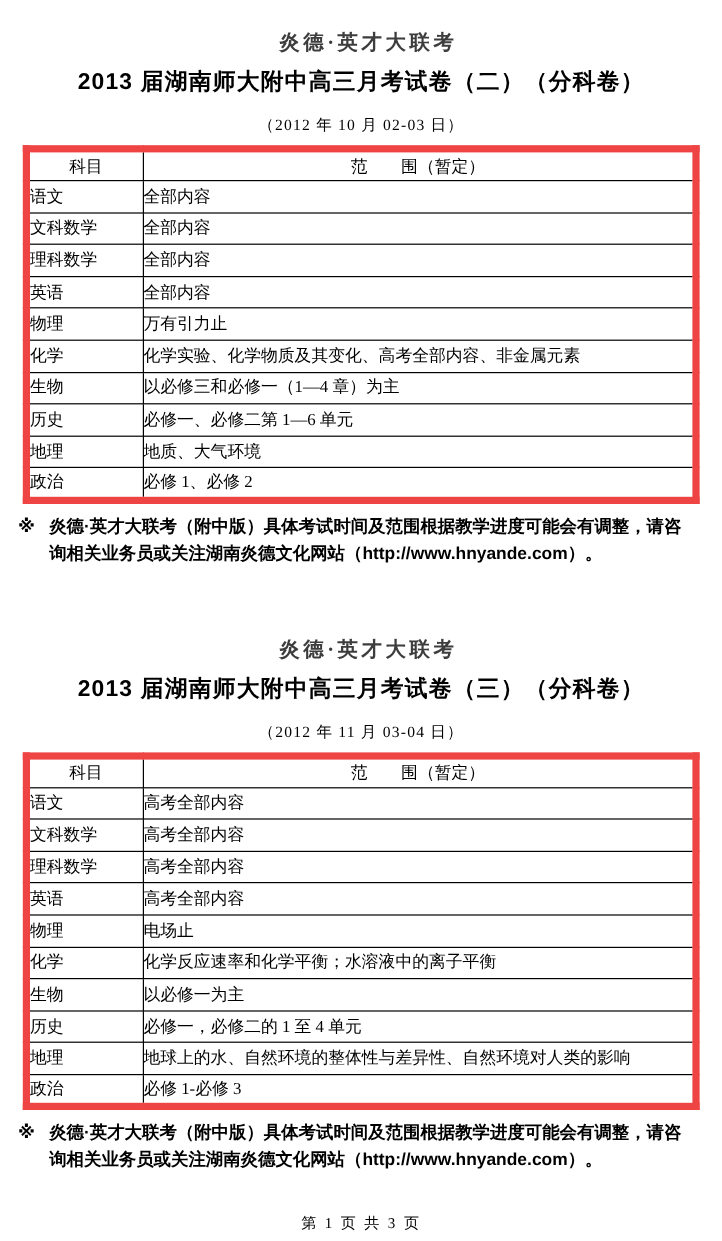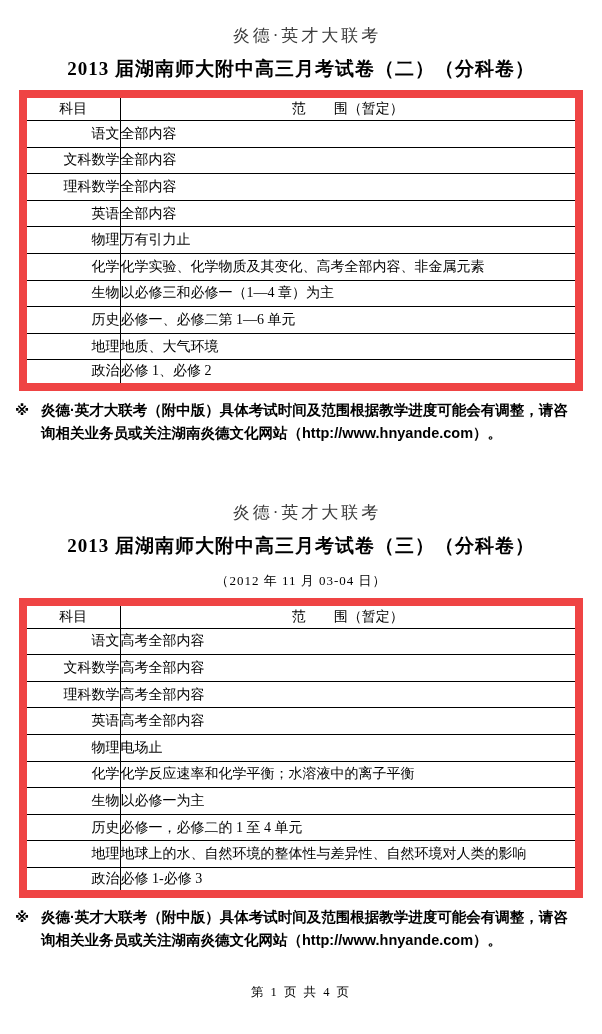--- a/index.html
+++ b/index.html
@@ -11,58 +11,58 @@
     overflow:hidden;
   }
   .page { padding-top:26px; }
   .section { width:602px; }
   .brand {
     text-align:center;
     font-size:17px;
     line-height:20px;
     color:#3d3d3d;
     letter-spacing:3px;
-    font-weight:normal;
+    font-weight:bold;
     margin-left:12px;
   }
   .title {
     text-align:center;
     font-size:19px;
     line-height:26px;
     margin-top:10px;
     font-weight:bold;
-    font-family:Liberation Serif, serif;
+    font-family:Liberation Sans, sans-serif;
     letter-spacing:1px;
   }
   .date {
     text-align:center;
     font-size:13px;
     line-height:18px;
     margin-top:13px;
     letter-spacing:1px;
   }
   table.schedule {
     width:564px;
     margin:8px auto 0 auto;
     border-collapse:collapse;
-    border:8px solid #ef4444;
+    border:6px solid #ef4444;
     table-layout:fixed;
   }
   table.schedule th, table.schedule td {
     border:1.5px solid #000;
     height:26.6px;
     font-size:14px;
     font-weight:normal;
     vertical-align:middle;
     overflow:hidden;
     white-space:nowrap;
   }
   table.schedule .col-subject { width:97px; }
   table.schedule th { text-align:center; }
-  td.subject { text-align:right;margin-left:20px; }
+  td.subject { text-align:left;margin-left:20px; }
   td.range { text-align:left; }
   .note {
     width:572px;
     margin:8px auto 0 auto;
     display:flex;
     font-family:"Liberation Sans","DejaVu Sans",sans-serif;
     font-weight:bold;
     font-size:14.5px;
     line-height:23px;
   }
@@ -77,20 +77,21 @@
   }
 </style>
 </head>
 <body>
 
 <div class="page">
 
   <div class="section section-1">
     <div class="brand">炎德·英才大联考</div>
     <div class="title">2013 届湖南师大附中高三月考试卷（二）（分科卷）</div>
+    <div class="date">（2012 年 10 月 02-03 日）</div>
 
     <table class="schedule">
       <thead>
         <tr>
           <th class="col-subject">科目</th>
           <th class="col-range">范　　围（暂定）</th>
         </tr>
       </thead>
       <tbody>
           <tr>
@@ -197,15 +198,15 @@
           </tr>
         </tbody>
     </table>
 
     <div class="note">
       <span class="note-marker">※</span>
       <span class="note-text">炎德·英才大联考（附中版）具体考试时间及范围根据教学进度可能会有调整，请咨询相关业务员或关注湖南炎德文化网站（http://www.hnyande.com）。</span>
     </div>
   </div>
 
-  <div class="page-footer">第 1 页 共 4 页</div>
+  <div class="page-footer">第 1 页 共 3 页</div>
 
 </div>
 
 </body></html>

